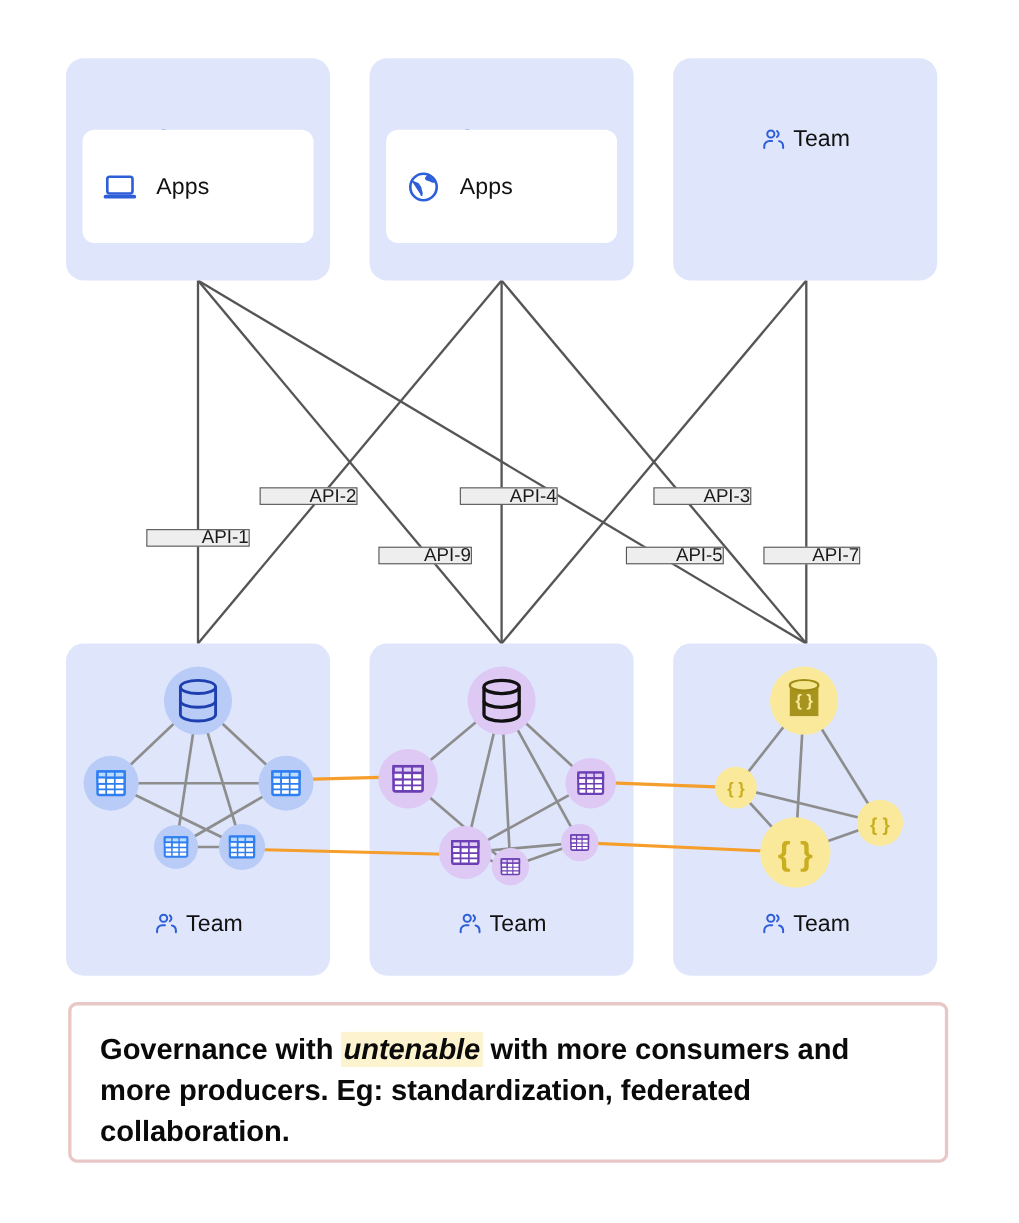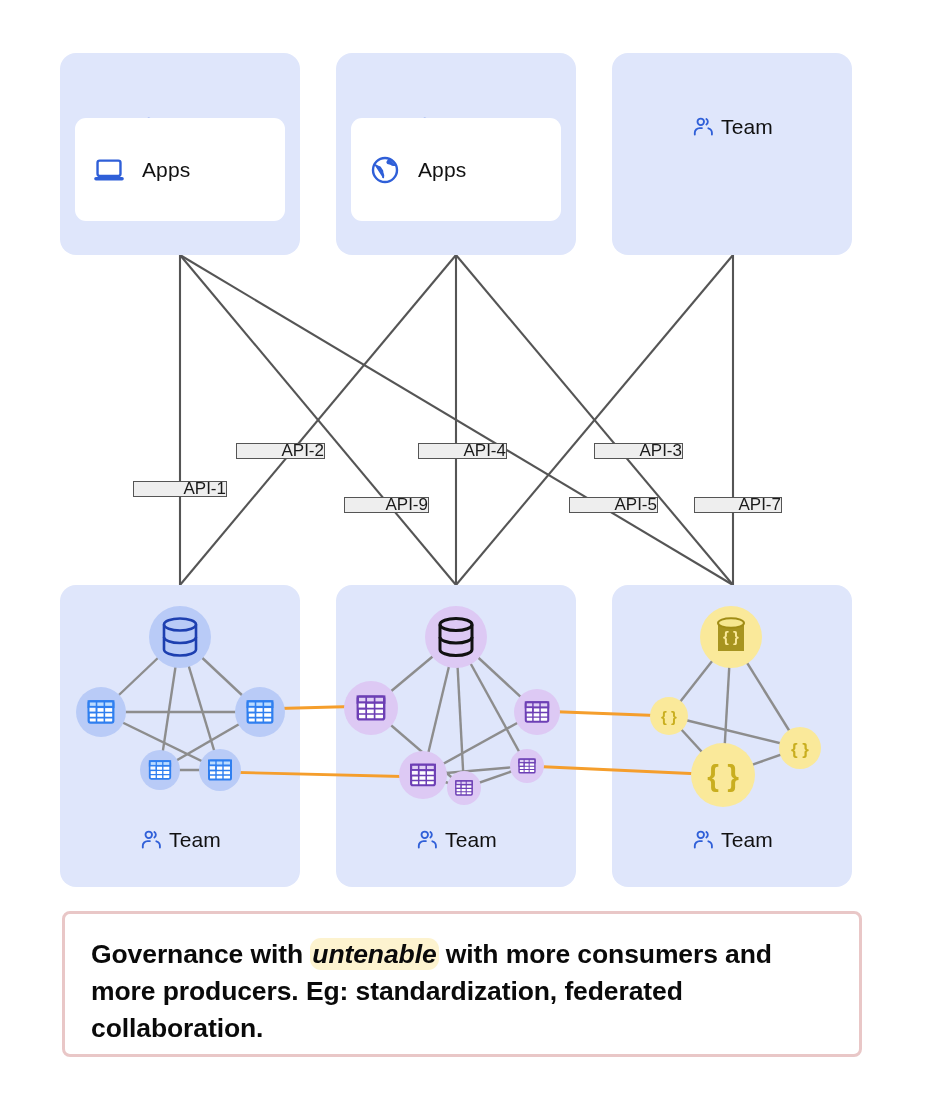--- a/index.html
+++ b/index.html
@@ -120,21 +120,20 @@
     font-weight: bold;
     font-size: 26.5px;
     line-height: 37px;
     color: #0a0a0a;
     letter-spacing: -0.1px;
   }
   .hl {
     background: #fdf3cf;
     font-style: italic;
     padding: 1px 2px;
-    border-radius: 11px;
   }
 
   svg { display: block; }
   #wires { position: absolute; left: 0; top: 0; pointer-events: none; }
 </style>
 </head>
 <body>
 
 <div id="stage">
 

